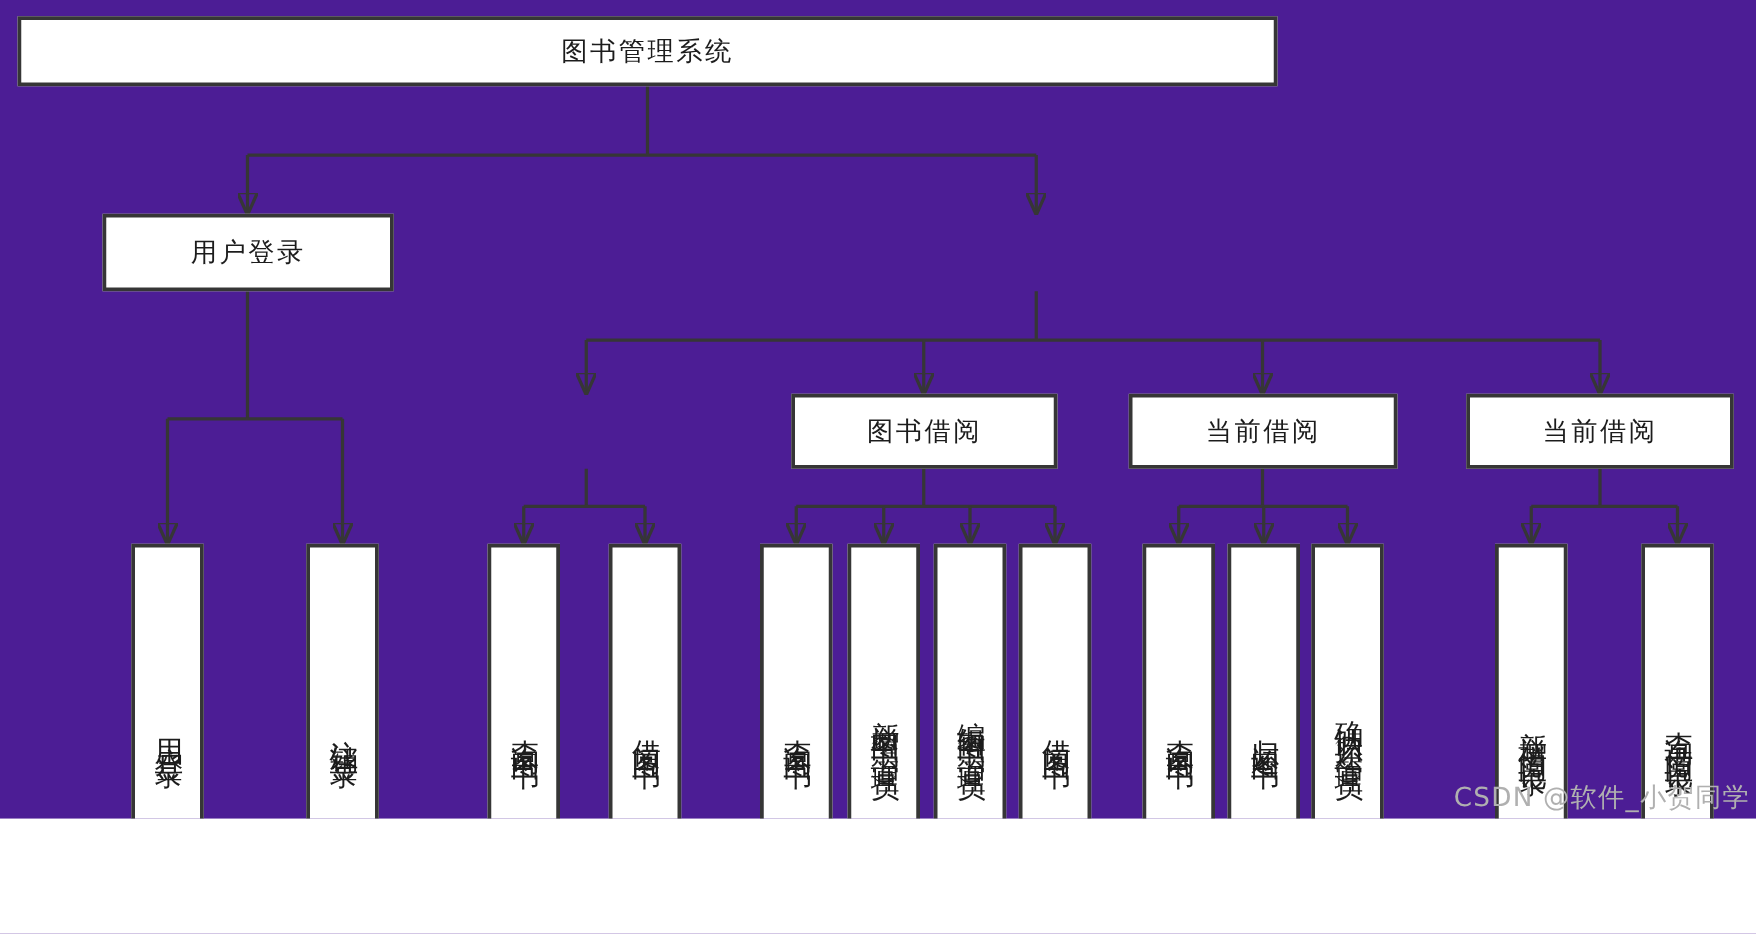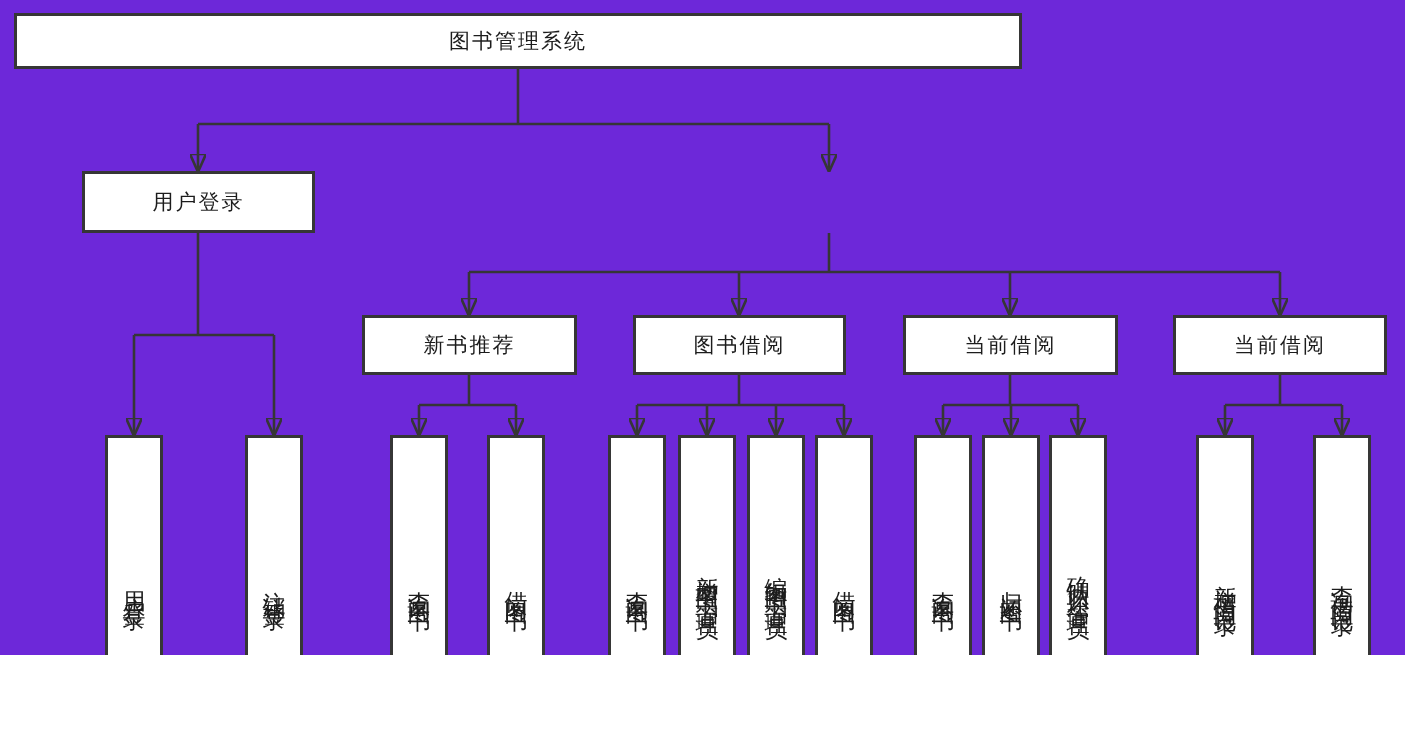--- a/index.html
+++ b/index.html
@@ -1,20 +1,20 @@
 <!DOCTYPE html>
 <html><head>
 <meta charset="utf-8">
 <style>
   html, body { margin: 0; padding: 0; background: #ffffff; }
   .canvas {
     position: relative;
     width: 1405px;
     height: 655px;
-    background: #6d28d9;
+    background: #4c1d95;
     overflow: hidden;
     font-family: "DejaVu Sans", "Liberation Sans", sans-serif;
     color: #1c1c1c;
   }
   svg.wires {
     position: absolute;
     left: 0; top: 0;
     width: 1405px; height: 747px;
   }
   svg.wires path { stroke: #363636; stroke-width: 2.6; fill: none; }
@@ -128,21 +128,20 @@
       <path d="M1225 405 L1342 405"></path>
       <path d="M1225 405 L1225 435" marker-end="url(#arr)"></path>
       <path d="M1342 405 L1342 435" marker-end="url(#arr)"></path>
     </g>
   </svg>
 
   <div class="node hbox root-box">图书管理系统</div>
 
   <div class="node hbox n-user-login">用户登录</div>
 
-  <div class="node hbox n-sec-0">新书推荐</div>
   <div class="node hbox n-sec-2">当前借阅</div>
   <div class="node hbox n-sec-1">图书借阅</div>
   <div class="node hbox n-sec-3">当前借阅</div>
 
   <div class="node vbox n-a0">用户登录</div>
   <div class="node vbox n-a1">注销登录</div>
 
   <div class="node vbox n-b0">查询图书</div>
   <div class="node vbox n-b1">借阅图书</div>
 
@@ -151,13 +150,14 @@
   <div class="node vbox n-c2">编辑图书（管理员）</div>
   <div class="node vbox n-c3">借阅图书</div>
 
   <div class="node vbox n-d0">查询图书</div>
   <div class="node vbox n-d1">归还图书</div>
   <div class="node vbox n-d2">确认归还（管理员）</div>
 
   <div class="node vbox n-e0">新增借阅记录</div>
   <div class="node vbox n-e1">查询借阅记录</div>
 
+  <div class="watermark">CSDN @软件_小贺同学</div>
 </div>
 
 </body></html>

